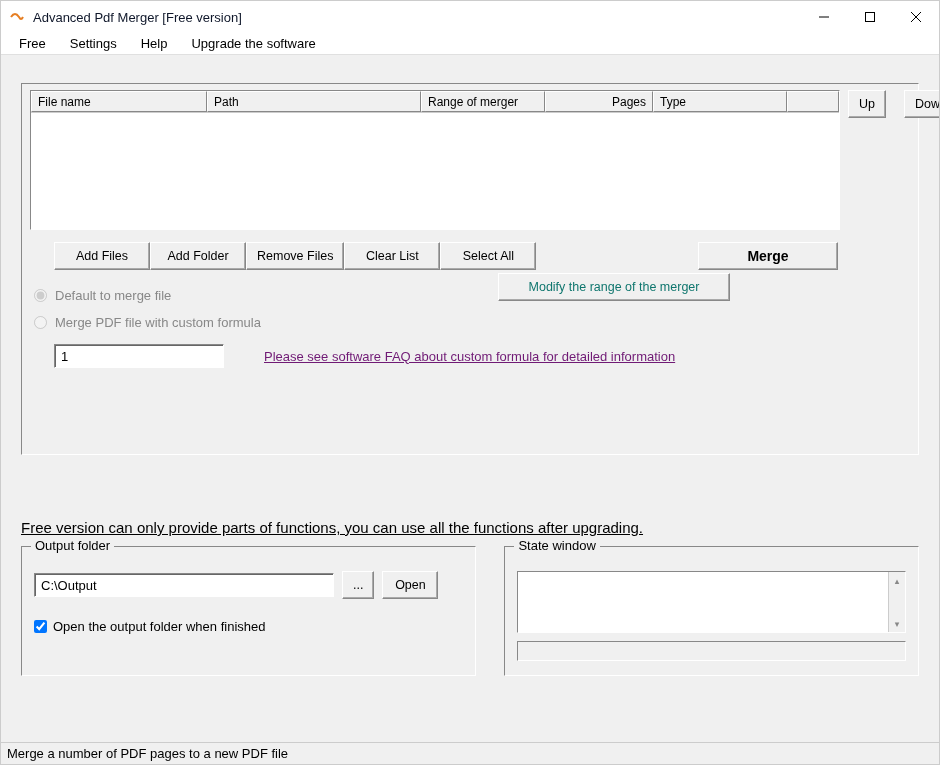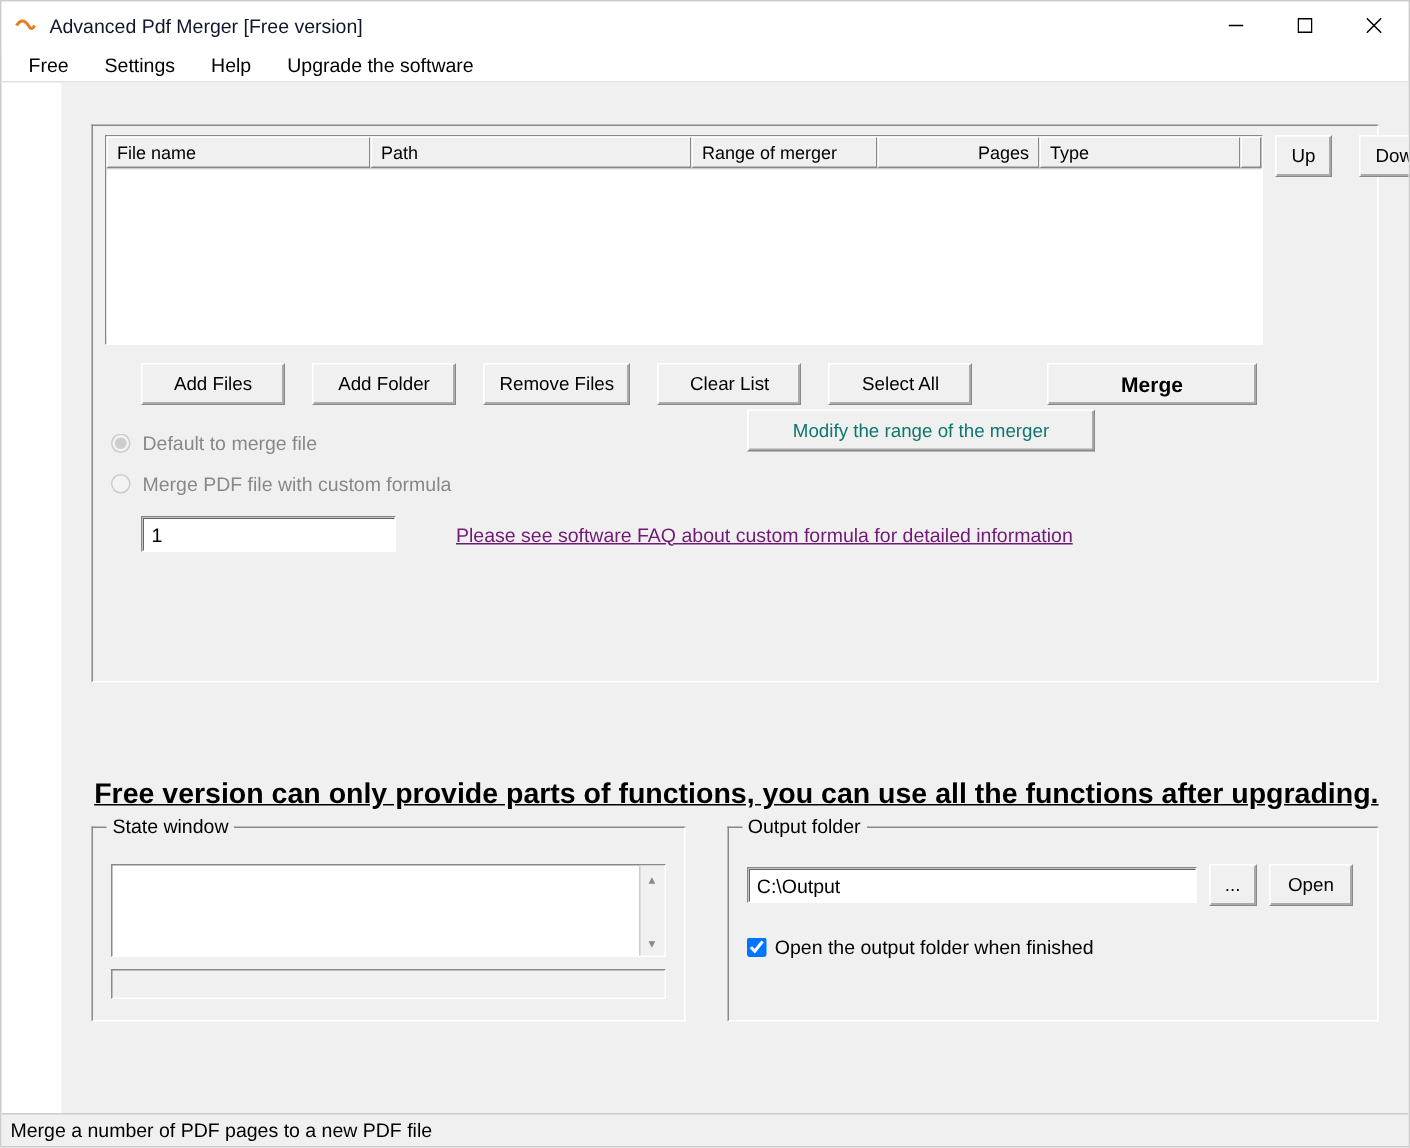--- a/index.html
+++ b/index.html
@@ -43,21 +43,20 @@
 .menu-item {
   padding: 2px 10px;
   cursor: pointer;
   font-size: 13px;
 }
 .client {
   background: #f0f0f0;
   height: calc(100% - 32px - 22px - 22px);
   padding: 28px 20px 10px 20px;
   position: relative;
-  margin-left: 40px;
 }
 .panel-top {
   border: 1px solid #fff;
   border-top-color: #888;
   border-left-color: #888;
   padding: 6px 8px 8px 8px;
   background: #f0f0f0;
   position: relative;
   height: 372px;
 }
@@ -107,21 +106,20 @@
   text-align: center;
   height: 28px;
   display: inline-flex;
   align-items: center;
   justify-content: center;
   font-family: inherit;
 }
 .btn-row {
   margin-top: 12px;
   display: flex;
-  gap: 18px;
   align-items: center;
   padding-left: 24px;
 }
 .btn-row .btn { min-width: 96px; }
 .btn-merge { font-weight: bold; font-size: 14px; min-width: 140px !important; margin-left: auto; margin-right: 72px; text-align: right; }
 .btn-wide { min-width: 232px; color: #0f766e; padding: 4px 20px; }
 .radio-row {
   display: flex;
   align-items: center;
   gap: 8px;
@@ -148,26 +146,25 @@
   font-family: inherit;
   height: 24px;
 }
 .faq-link {
   color: #701a75;
   text-decoration: underline;
   font-size: 13px;
   cursor: pointer;
 }
 .notice {
-  font-weight: bold;
+  font-weight: normal;
   text-decoration: underline;
-  font-size: 19px;
+  font-size: 15px;
   margin-top: 64px;
   margin-bottom: 10px;
-  text-align: right;
 }
 .groupboxes { display: flex; gap: 28px; }
 .groupbox {
   border: 1px solid #888;
   border-right-color: #fff;
   border-bottom-color: #fff;
   position: relative;
   padding: 24px 12px 14px 12px;
   flex: 1;
   background: #f0f0f0;
@@ -296,40 +293,40 @@
 
     <div class="formula-row">
       <input class="textbox" style="width: 170px;" value="1">
       <span class="faq-link">Please see software FAQ about custom formula for detailed information</span>
     </div>
   </div>
 
   <div class="notice">Free version can only provide parts of functions, you can use all the functions after upgrading.</div>
 
   <div class="groupboxes">
+    <div class="groupbox" style="flex:1.05">
+      <span class="groupbox-legend">Output folder</span>
+      <div class="output-row">
+        <input class="textbox" value="C:\Output" style="">
+        <button class="btn" style="min-width:32px">...</button>
+        <button class="btn" style="min-width:56px">Open</button>
+      </div>
+      <div class="checkbox-row">
+        <input type="checkbox" checked="" style="">
+        <span>Open the output folder when finished</span>
+      </div>
+    </div>
     <div class="groupbox" style="flex:0.95">
       <span class="groupbox-legend">State window</span>
       <div class="state-text">
         <div class="state-scroll">
           <div class="arrow">▴</div>
           <div class="arrow">▾</div>
         </div>
       </div>
       <div class="state-bar"></div>
     </div>
-    <div class="groupbox" style="flex:1.05">
-      <span class="groupbox-legend">Output folder</span>
-      <div class="output-row">
-        <input class="textbox" value="C:\Output" style="">
-        <button class="btn" style="min-width:32px">...</button>
-        <button class="btn" style="min-width:56px">Open</button>
-      </div>
-      <div class="checkbox-row">
-        <input type="checkbox" checked="" style="">
-        <span>Open the output folder when finished</span>
-      </div>
-    </div>
   </div>
 </div>
 
 <div class="statusbar">
   <span>Merge a number of PDF pages to a new PDF file</span>
 </div>
 
 </body></html>

